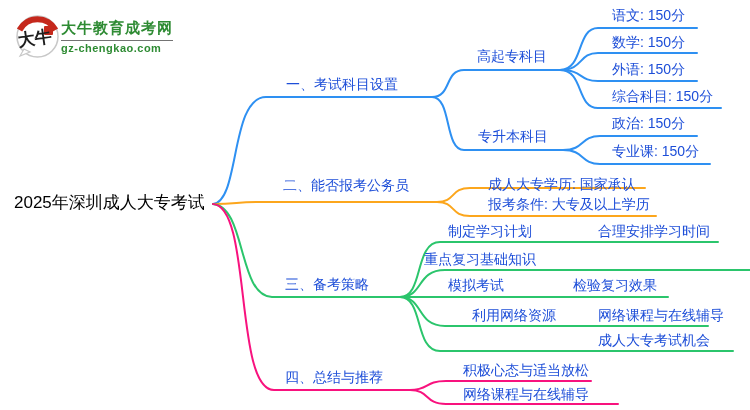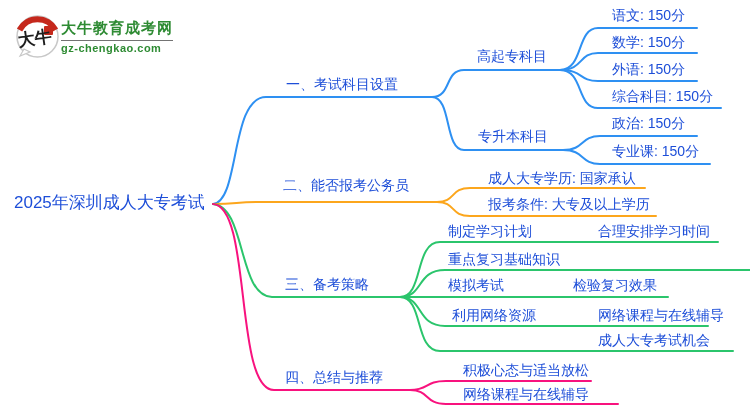--- a/index.html
+++ b/index.html
@@ -1,20 +1,20 @@
 <!DOCTYPE html>
 <html><head>
 <meta charset="utf-8">
 <style>
   html,body{margin:0;padding:0;background:#ffffff;}
   #canvas{position:relative;width:750px;height:410px;background:#ffffff;overflow:hidden;
           font-family:"Liberation Sans","DejaVu Sans",sans-serif;}
   svg.lines{position:absolute;left:0;top:0;z-index:1;}
   .node{position:absolute;z-index:2;font-size:14px;color:#1d4ed8;white-space:nowrap;line-height:1.2;}
-  .root{font-size:17px;color:#1d4ed8;}
+  .root{font-size:17px;color:#000000;}
   
   .logo{position:absolute;left:14px;top:13px;display:flex;align-items:center;z-index:3;}
   .logo-icon{width:47px;height:47px;flex:0 0 auto;}
   .logo-text{margin-left:0;}
   .logo-title{font-size:15px;font-weight:bold;color:#2e8b33;letter-spacing:1px;}
   .logo-domain{font-size:11px;font-weight:bold;color:#2e8b33;border-top:1px solid #737373;
                margin-top:2px;padding-top:1px;letter-spacing:.5px;}
 </style>
 </head>
 <body>
@@ -79,30 +79,30 @@
   <div class="node" style="left:477px;top:48px">高起专科目</div>
   <div class="node" style="left:612px;top:7px">语文: 150分</div>
   <div class="node" style="left:612px;top:34px">数学: 150分</div>
   <div class="node" style="left:612px;top:61px">外语: 150分</div>
   <div class="node" style="left:612px;top:88px">综合科目: 150分</div>
   <div class="node" style="left:478px;top:128px">专升本科目</div>
   <div class="node" style="left:612px;top:115px">政治: 150分</div>
   <div class="node" style="left:612px;top:143px">专业课: 150分</div>
 
   <div class="node" style="left:283px;top:177px">二、能否报考公务员</div>
-  <div class="node" style="left:488px;top:170px">成人大专学历: 国家承认</div>
+  <div class="node" style="left:488px;top:176px">成人大专学历: 国家承认</div>
   <div class="node" style="left:488px;top:196px">报考条件: 大专及以上学历</div>
 
   <div class="node" style="left:285px;top:276px">三、备考策略</div>
   <div class="node" style="left:598px;top:223px">合理安排学习时间</div>
   <div class="node" style="left:448px;top:223px">制定学习计划</div>
-  <div class="node" style="left:448px;top:251px">重点复习基础知识</div>
+  <div class="node" style="left:424px;top:251px">重点复习基础知识</div>
   <div class="node" style="left:448px;top:277px">模拟考试</div>
   <div class="node" style="left:573px;top:277px">检验复习效果</div>
-  <div class="node" style="left:452px;top:307px">利用网络资源</div>
+  <div class="node" style="left:472px;top:307px">利用网络资源</div>
   <div class="node" style="left:598px;top:307px">网络课程与在线辅导</div>
   <div class="node" style="left:598px;top:332px">成人大专考试机会</div>
 
   <div class="node" style="left:285px;top:369px">四、总结与推荐</div>
   <div class="node" style="left:463px;top:362px">积极心态与适当放松</div>
   <div class="node" style="left:463px;top:386px">网络课程与在线辅导</div>
 
 </div>
 
 </body></html>

